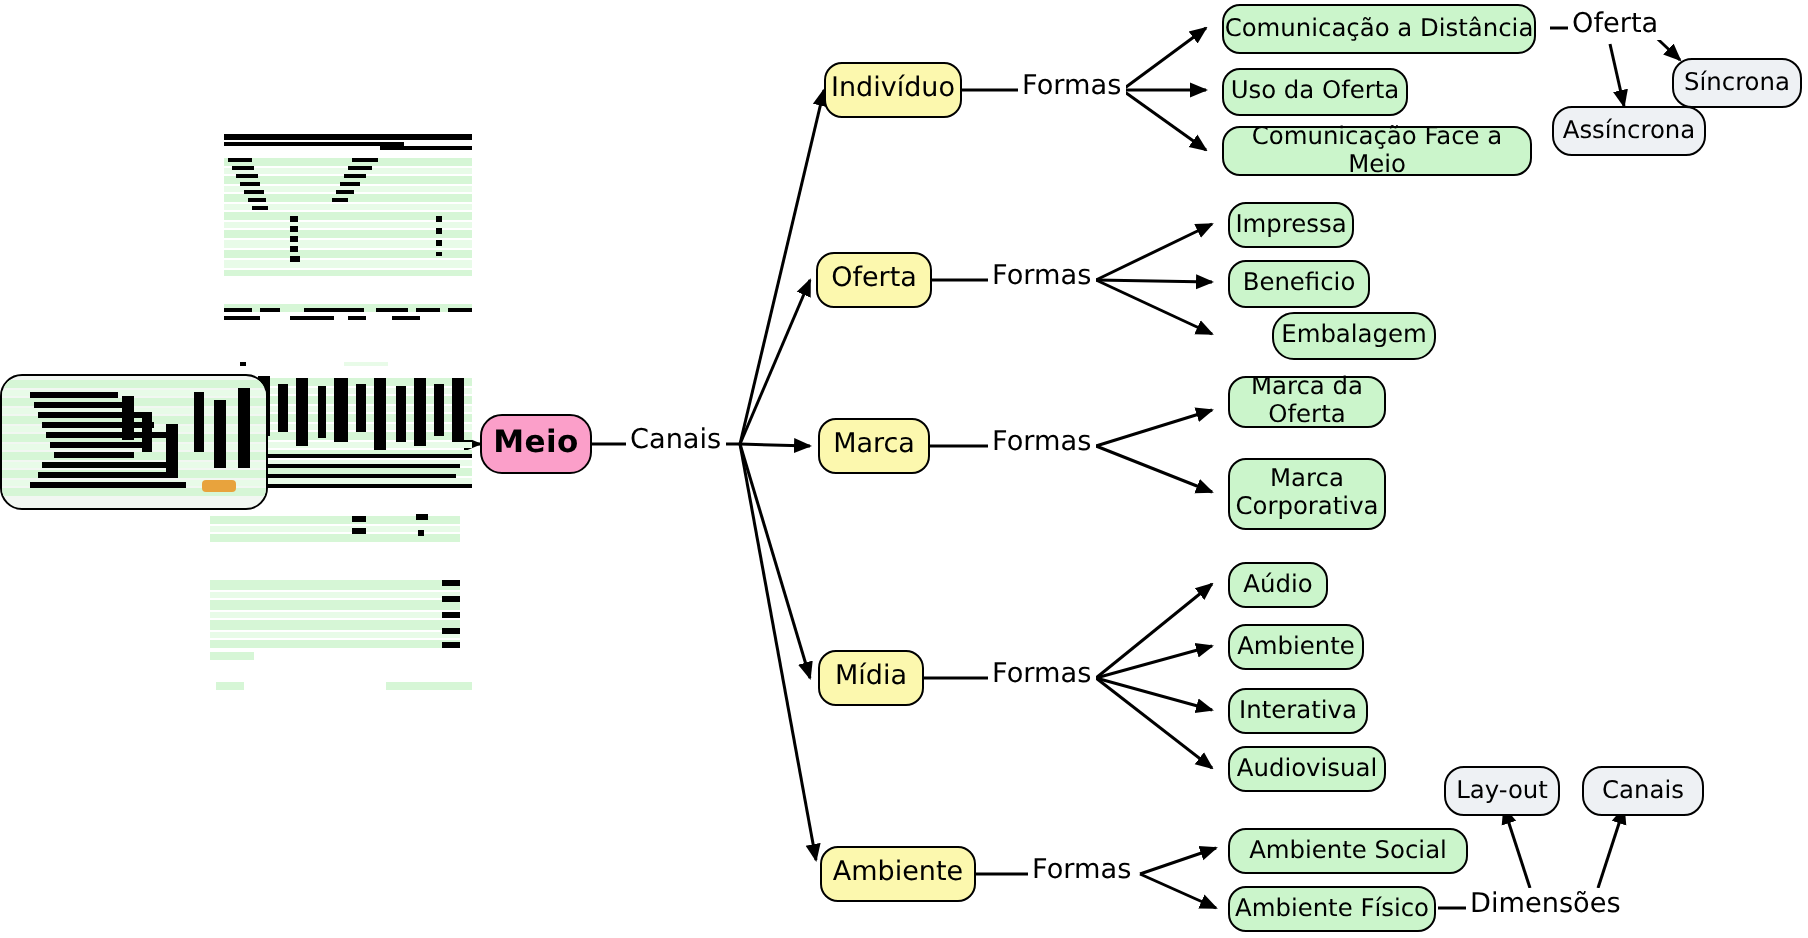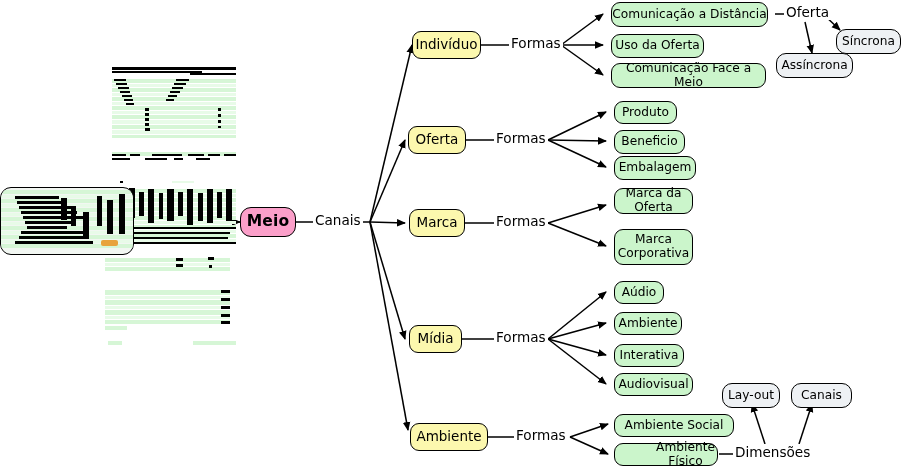--- a/index.html
+++ b/index.html
@@ -305,36 +305,36 @@
   <div class="node yellow" style="left:412px;top:31px;width:69px;height:28px;">Indivíduo</div>
   <div class="node yellow" style="left:408px;top:126px;width:58px;height:28px;">Oferta</div>
   <div class="node yellow" style="left:409px;top:209px;width:56px;height:28px;">Marca</div>
   <div class="node yellow" style="left:409px;top:325px;width:53px;height:28px;">Mídia</div>
   <div class="node yellow" style="left:410px;top:423px;width:78px;height:28px;">Ambiente</div>
 
   <div class="node green" style="left:611px;top:2px;width:157px;height:25px;">Comunicação a Distância</div>
   <div class="node green" style="left:611px;top:34px;width:93px;height:24px;">Uso da Oferta</div>
   <div class="node green" style="left:611px;top:63px;width:155px;height:25px;">Comunicação Face a Meio</div>
 
-  <div class="node green" style="left:614px;top:101px;width:63px;height:23px;">Produto</div>
+  <div class="node green" style="left:614px;top:101px;width:63px;height:23px;">Impressa</div>
   <div class="node green" style="left:614px;top:130px;width:71px;height:24px;">Beneficio</div>
-  <div class="node green" style="left:614px;top:156px;width:82px;height:24px;">Embalagem</div>
+  <div class="node green" style="left:636px;top:156px;width:82px;height:24px;border-radius:11px;">Embalagem</div>
 
   <div class="node green" style="left:614px;top:188px;width:79px;height:26px;">Marca da
 Oferta</div>
   <div class="node green" style="left:614px;top:229px;width:79px;height:36px;">Marca
 Corporativa</div>
 
   <div class="node green" style="left:614px;top:281px;width:50px;height:23px;">Aúdio</div>
   <div class="node green" style="left:614px;top:312px;width:68px;height:23px;">Ambiente</div>
   <div class="node green" style="left:614px;top:344px;width:70px;height:23px;text-align:right;">Interativa</div>
   <div class="node green" style="left:614px;top:373px;width:79px;height:23px;">Audiovisual</div>
 
   <div class="node green" style="left:614px;top:414px;width:120px;height:23px;">Ambiente Social</div>
-  <div class="node green" style="left:614px;top:443px;width:104px;height:23px;padding-left:39px;">Ambiente Físico</div>
+  <div class="node green" style="left:614px;top:443px;width:104px;height:23px;">Ambiente Físico</div>
 
   <div class="node grey" style="left:836px;top:17px;width:65px;height:25px;margin-top:12px;">Síncrona</div>
   <div class="node grey" style="left:776px;top:53px;width:77px;height:25px;">Assíncrona</div>
 
   <div class="node grey" style="left:722px;top:383px;width:58px;height:25px;">Lay-out</div>
   <div class="node grey" style="left:791px;top:383px;width:61px;height:25px;">Canais</div>
 
   <div class="edge-label" style="left:313px;top:212px;">Canais</div>
   <div class="edge-label" style="left:509px;top:35px;">Formas</div>
   <div class="edge-label" style="left:494px;top:130px;">Formas</div>

